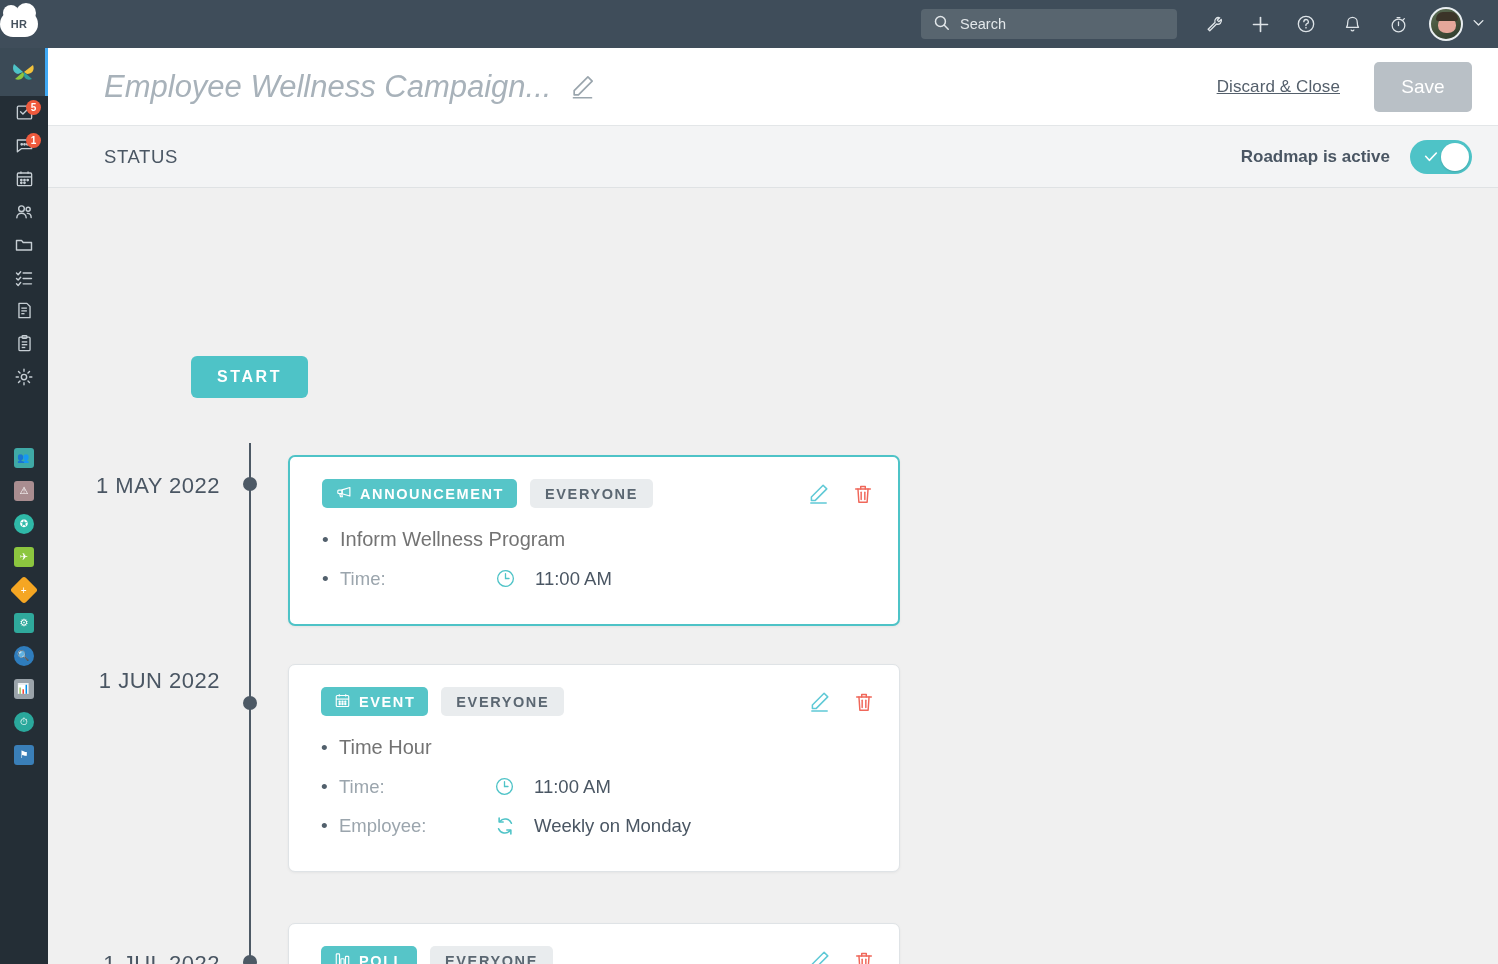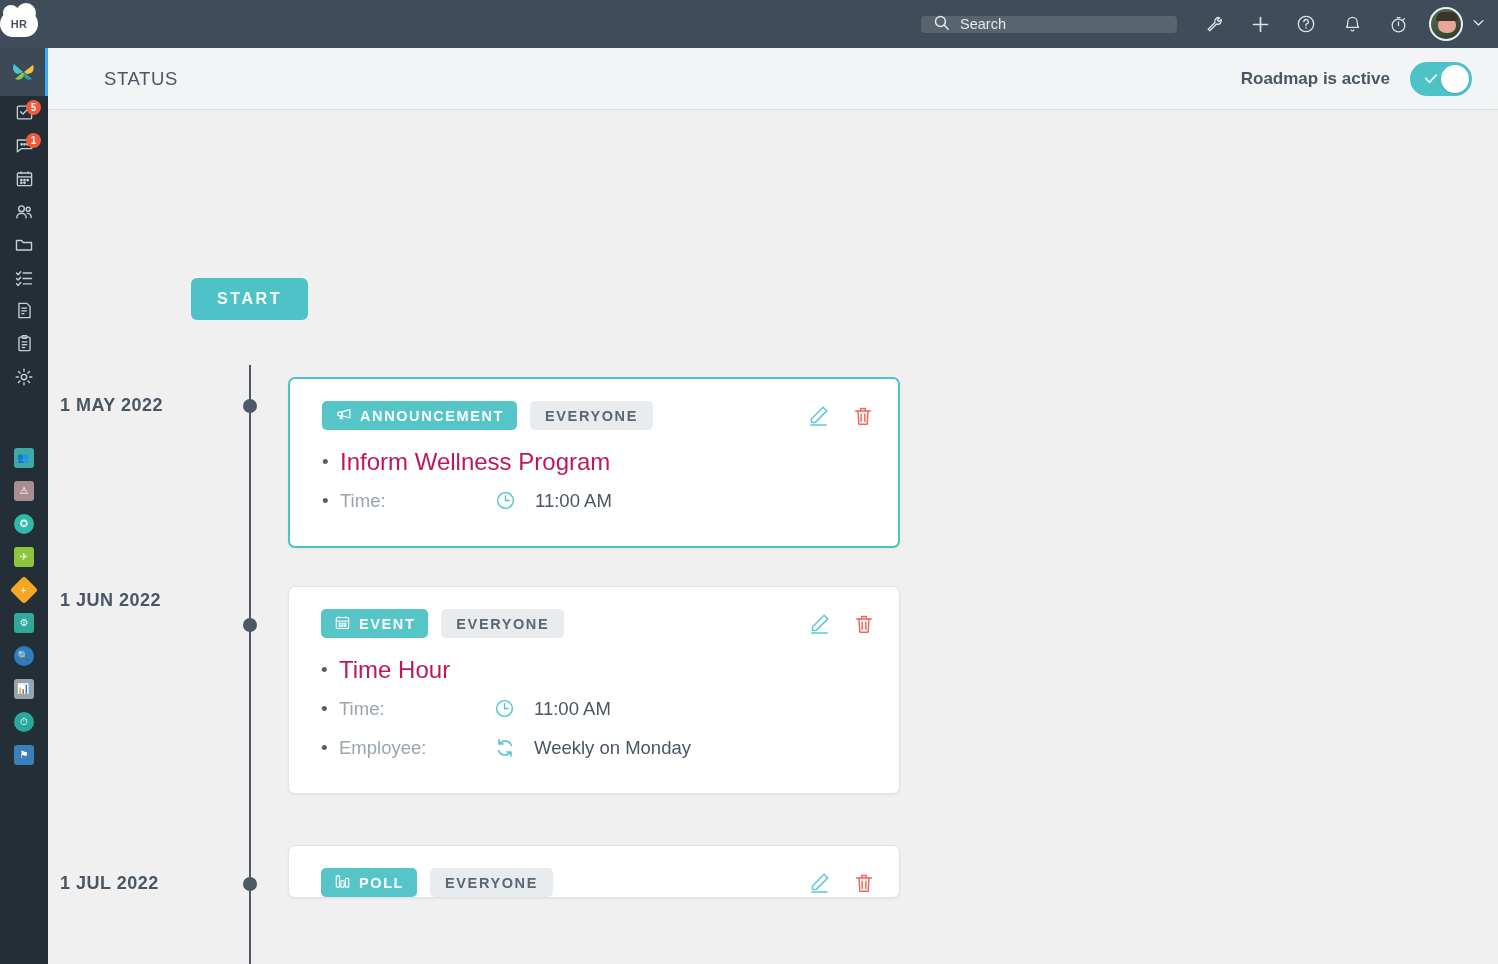--- a/index.html
+++ b/index.html
@@ -27,21 +27,21 @@
   }
   .cloud-shape:before, .cloud-shape:after {
     content: ""; position: absolute; background: #fff; border-radius: 50%;
   }
   .cloud-shape:before { width: 16px; height: 16px; left: 3px; top: -6px; }
   .cloud-shape:after { width: 20px; height: 20px; right: 2px; top: -8px; }
   .cloud-txt { position: relative; z-index: 2; }
 
   .topbar-spacer { flex: 1 1 auto; }
   .search-box {
-    width: 256px; height: 17px; background: #58656f; border-radius: 4px;
+    width: 256px; height: 30px; background: #58656f; border-radius: 4px;
     display: flex; align-items: center; padding: 0 12px; gap: 10px; margin-right: 14px;
   }
   .search-box svg { flex: 0 0 auto; }
   .search-ph { color: #e2e7ea; font-size: 14.5px; }
   .tb-icon {
     width: 46px; height: 48px; display: flex; align-items: center; justify-content: center;
     color: #dde3e7;
   }
   .avatar-wrap { display: flex; align-items: center; gap: 8px; padding-right: 12px; padding-left: 8px; }
   .avatar {
@@ -137,22 +137,22 @@
   }
   .start-btn {
     position: absolute; left: 143px; top: 168px; width: 117px; height: 42px;
     background: #4ec3c7; color: #fff; border-radius: 6px; border: none;
     font-size: 16px; letter-spacing: 2.6px; font-weight: bold;
     display: flex; align-items: center; justify-content: center;
     font-family: "Liberation Sans", sans-serif;
   }
   .row { position: absolute; left: 0; right: 0; }
   .row-date {
-    position: absolute; width: 160px; left: 12px;
-    font-size: 18px; color: #4a5663; letter-spacing: .5px; font-weight: bold;
+    position: absolute; width: 160px; text-align: right; left: 12px;
+    font-size: 22px; color: #4a5663; letter-spacing: .5px; font-weight: normal;
   }
   .row-dot {
     position: absolute; left: 195px; width: 14px; height: 14px; border-radius: 50%; background: #4d5965;
   }
   .card {
     position: absolute; left: 240px; width: 612px; background: #ffffff;
     border: 1px solid #dfe3e6; border-radius: 7px;
     box-shadow: 0 1px 3px rgba(0,0,0,.05);
   }
   .card.active { border: 2px solid #4ec3c7; margin-top: 11px; }
@@ -166,21 +166,21 @@
     height: 29px; background: #e9ecee; color: #5b6772; border-radius: 5px;
     display: inline-flex; align-items: center; padding: 0 15px; margin-left: 13px;
     font-size: 14.5px; letter-spacing: 1.6px; font-weight: bold;
   }
   .card-actions { margin-left: auto; display: flex; align-items: center; gap: 22px; }
   .act-edit { color: #5fc9d6; display: flex; }
   .act-del { color: #f0675a; display: flex; }
   .card-body { padding: 12px 32px 26px 32px; }
   .bline { display: flex; align-items: center; min-height: 39px; }
   .bullet { width: 18px; color: #52606c; font-size: 19px; line-height: 1; }
-  .bl-main { font-size: 24px; color: #be185d; }
+  .bl-main { font-size: 20px; color: #737373; }
   .bl-key { font-size: 18.5px; color: #9ba5ad; width: 155px; }
   .bl-icon { width: 40px; display: flex; align-items: center; color: #4ec3c7; }
   .bl-val { font-size: 18.5px; color: #4a5663; }
 </style>
 </head>
 <body>
 
 <div class="app">
 
   <div class="topbar">
@@ -363,20 +363,32 @@
       <div class="rail-item">
           <span class="app-icon" style="background:#2aa89c;border-radius:50%">⏱</span>
         </div>
       <div class="rail-item">
           <span class="app-icon" style="background:#3a7fb8">⚑</span>
         </div>
     </div>
 
     <div class="main">
 
+      <div class="title-bar">
+        <span class="title-text">Employee Wellness Campaign...</span>
+        <span class="title-edit">
+          <svg width="27" height="27" viewBox="0 0 24 24" fill="none" stroke="currentColor" stroke-width="1.5" stroke-linecap="round" stroke-linejoin="round">
+              <path d="M16.8 3.4l3.8 3.8L8.4 19.4H4.6v-3.8z"></path>
+              <line x1="4" y1="22" x2="20" y2="22"></line>
+            </svg>
+        </span>
+        <span class="title-spacer"></span>
+        <a class="discard-link" href="#">Discard &amp; Close</a>
+        <button class="save-btn">Save</button>
+      </div>
 
       <div class="status-bar">
         <span class="status-label">STATUS</span>
         <span class="status-spacer"></span>
         <span class="roadmap-label">Roadmap is active</span>
         <div class="toggle">
           <span class="tick">
             <svg width="16" height="16" viewBox="0 0 24 24" fill="none" stroke="currentColor" stroke-width="2.4" stroke-linecap="round" stroke-linejoin="round">
                 <polyline points="4 11 9.5 17 20 6"></polyline>
               </svg>

